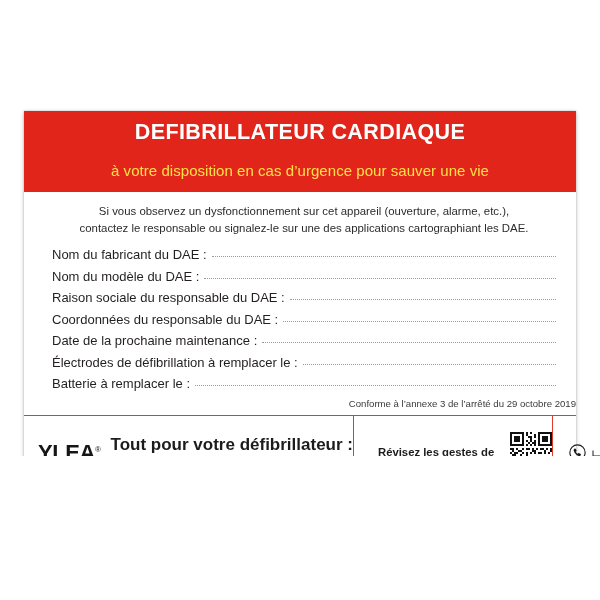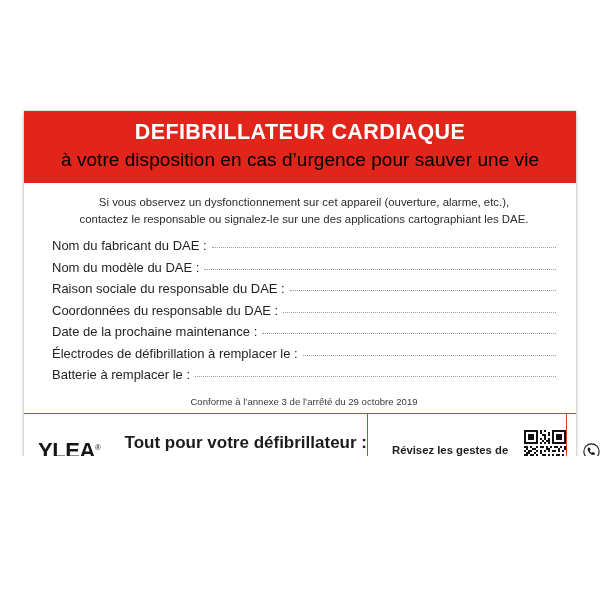--- a/index.html
+++ b/index.html
@@ -46,26 +46,26 @@
   .header-title {
     color: #ffffff;
     font-size: 21.5px;
     font-weight: bold;
     letter-spacing: 0.4px;
     line-height: 1.08;
     font-stretch: condensed;
     white-space: nowrap;
   }
   .header-sub {
-    color: #000000;
-    font-size: 19px;
+    color: #fde047;
+    font-size: 15px;
     font-weight: normal;
     letter-spacing: 0.05px;
     line-height: 1.25;
-    margin-top: 4px;
+    margin-top: 18px;
     white-space: nowrap;
   }
 
   
   .body {
     flex: 1 1 auto;
     padding: 0;
     position: relative;
     display: flex;
     flex-direction: column;
@@ -101,21 +101,21 @@
   .field-dots {
     flex: 1 1 auto;
     border-bottom: 1px dotted #9a9a9a;
     height: 1px;
     position: relative;
     top: -2px;
   }
 
   
   .conformity {
-    text-align: center;
+    text-align: right;
     color: #3a3a3a;
     font-size: 9.6px;
     margin-top: auto;
     padding-bottom: 6px;
   }
 
   
   .footer {
     flex: 0 0 auto;
     border-top: 1.6px solid #e23b2e;
@@ -124,21 +124,21 @@
     align-items: stretch;
   }
   .foot-cell {
     display: flex;
     align-items: center;
     box-sizing: border-box;
   }
   .foot-brand {
     flex: 0 0 234px;
     padding-left: 14px;
-    gap: 24px;
+    gap: 10px;
   }
   .foot-first-aid {
     flex: 0 0 177px;
     border-left: 1.6px solid #e23b2e;
     padding-left: 24px;
     gap: 16px;
   }
   .foot-emergency {
     flex: 1 1 auto;
     border-left: 1.6px solid #e23b2e;

